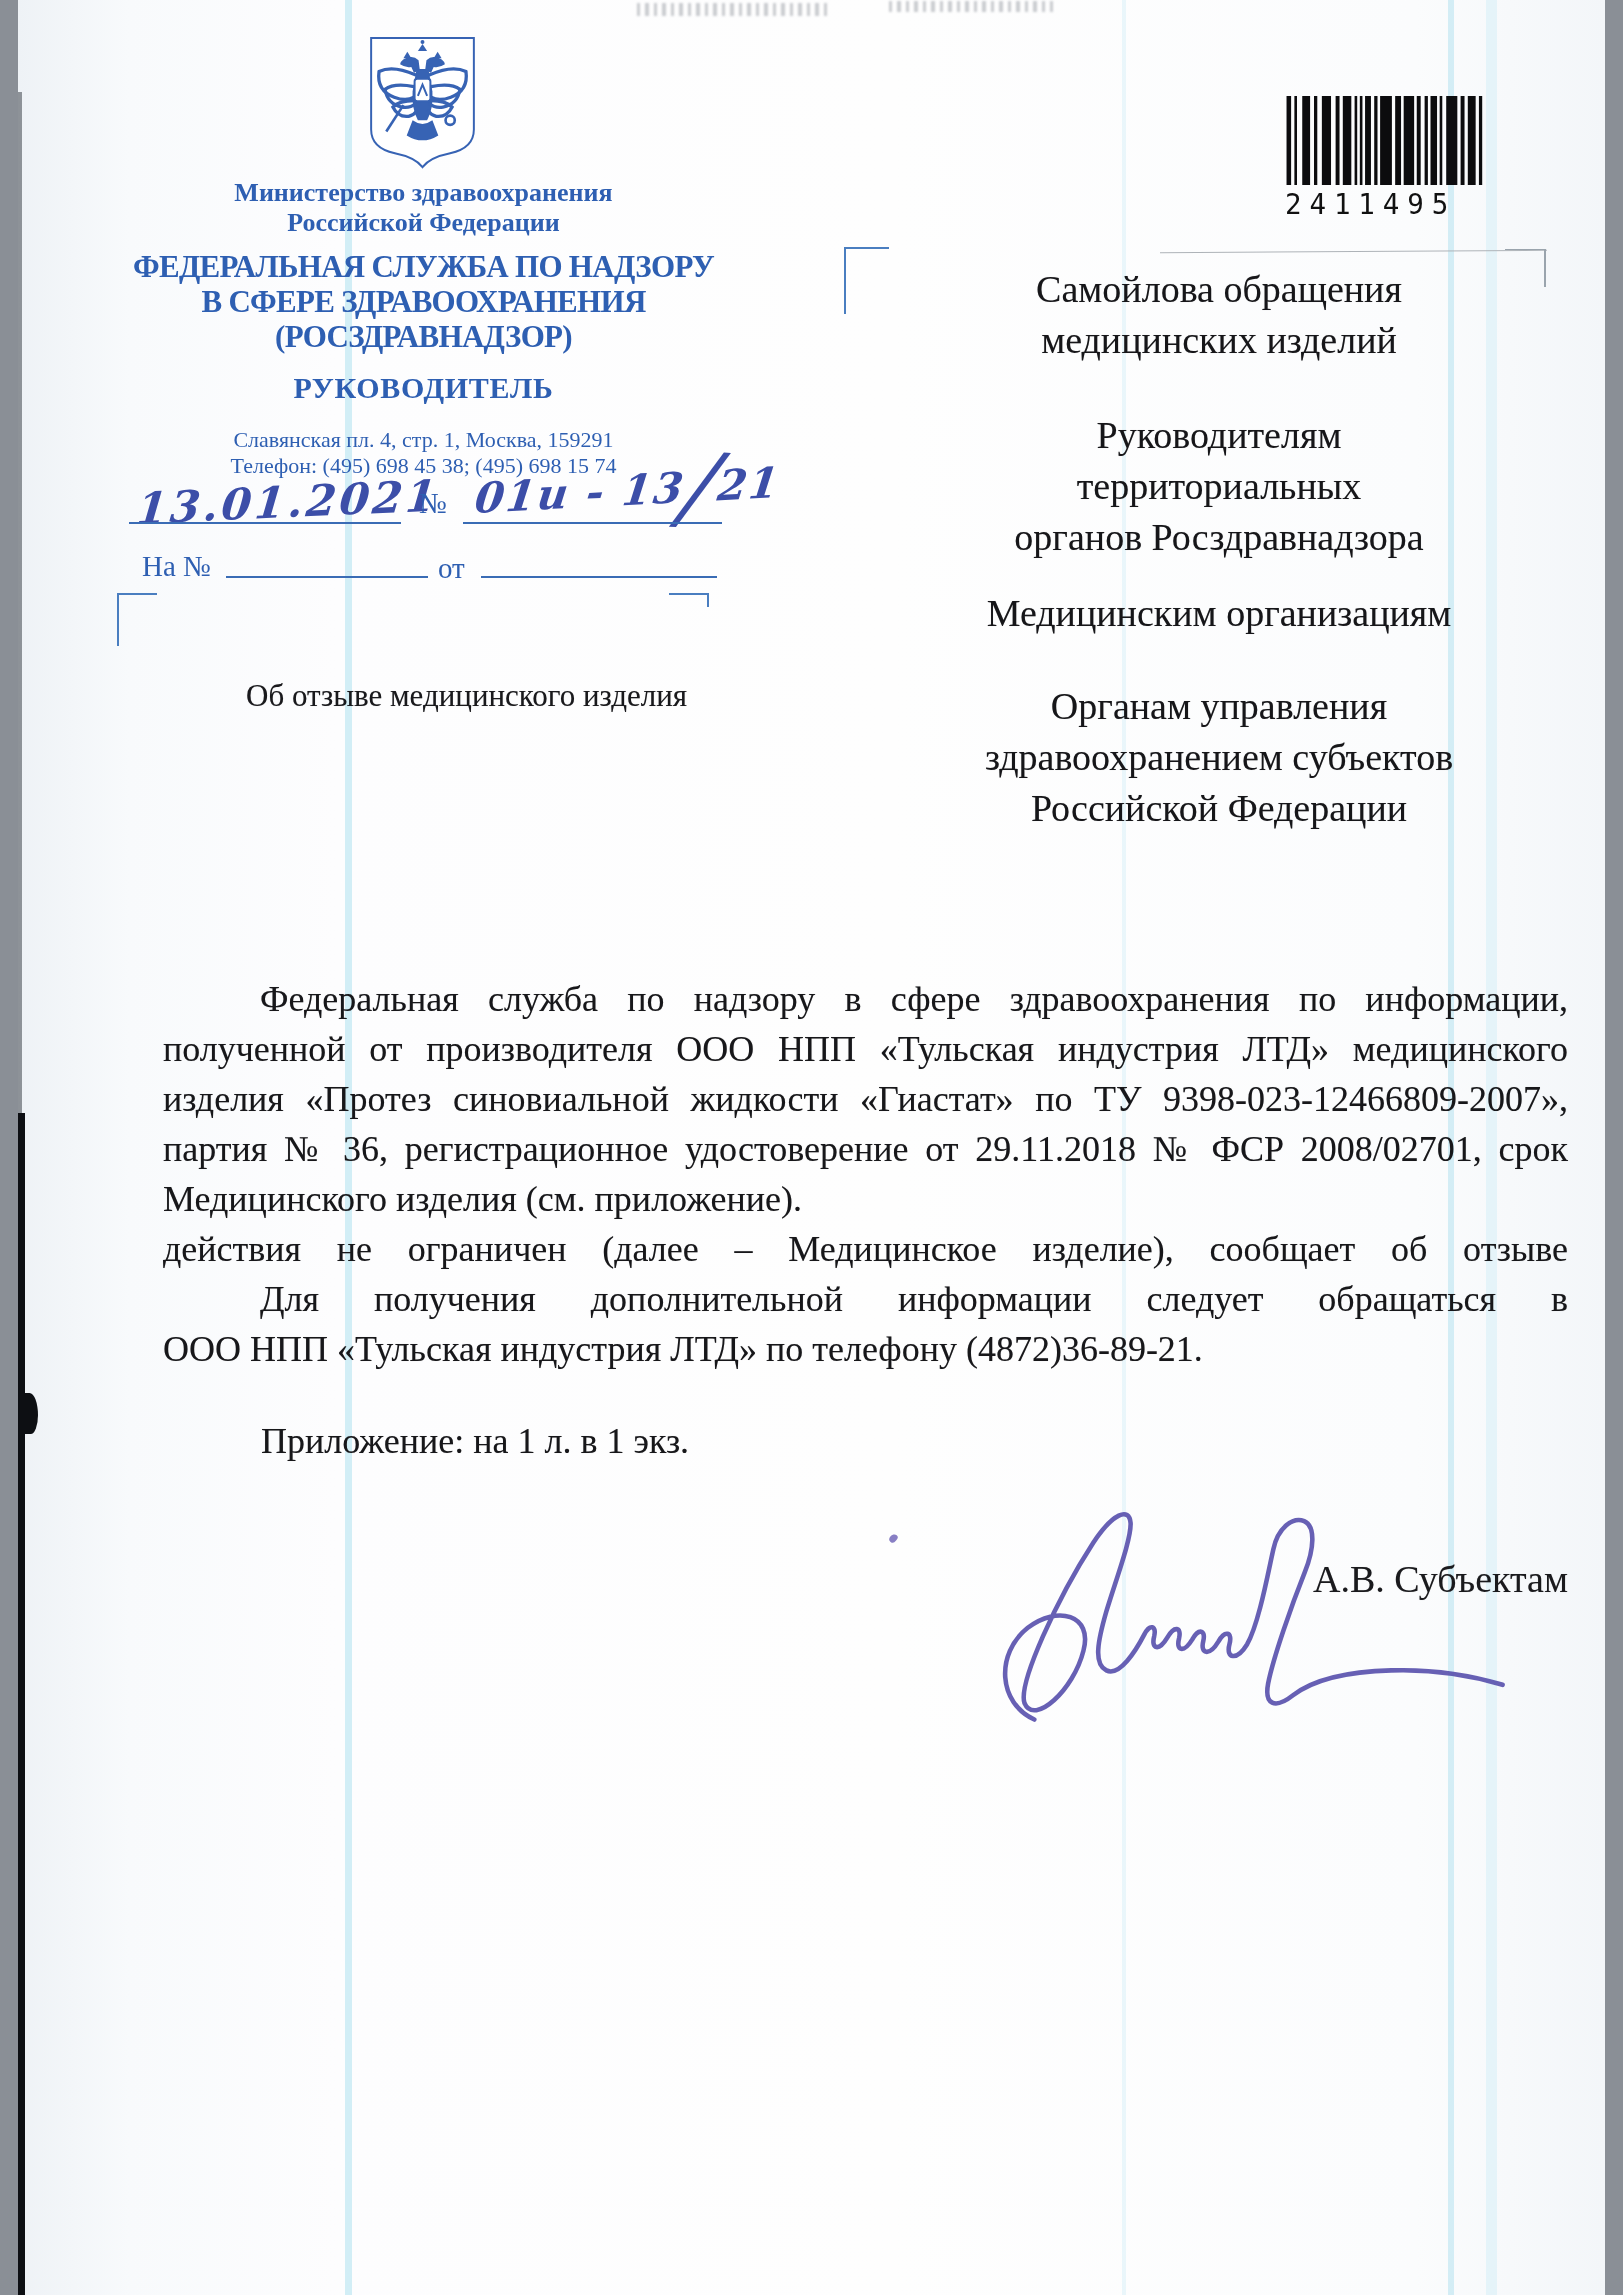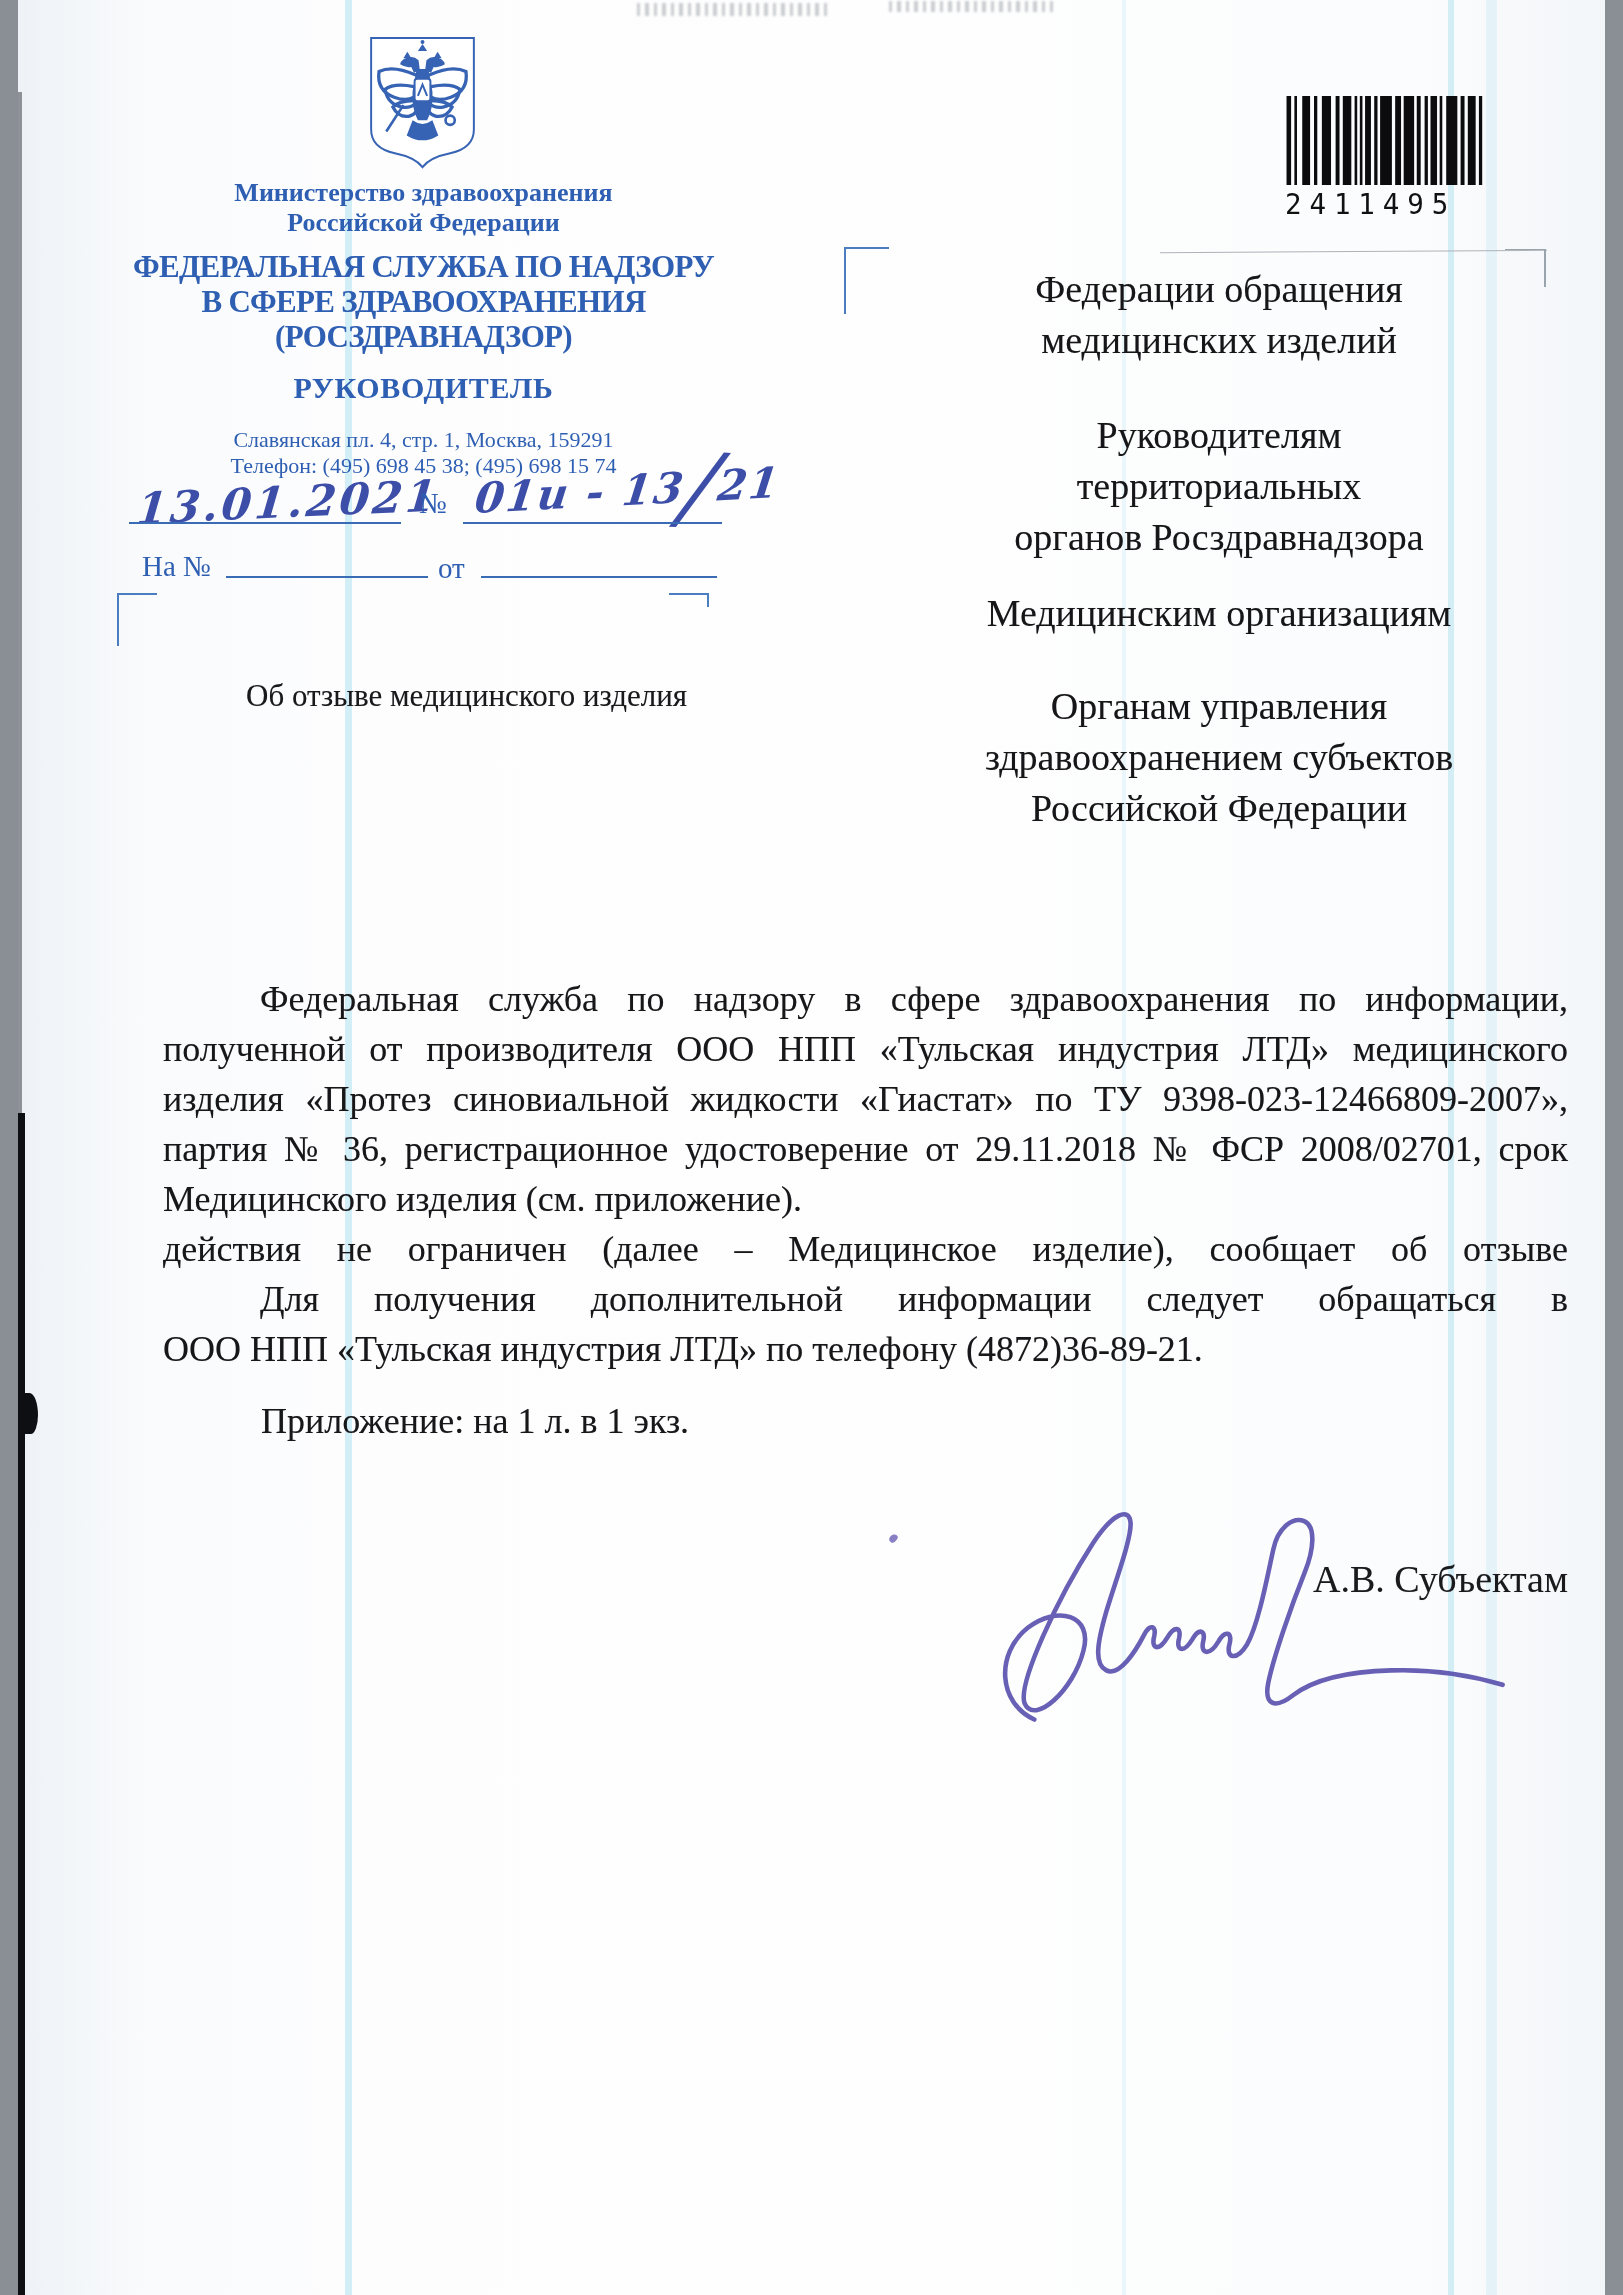--- a/index.html
+++ b/index.html
@@ -53,21 +53,21 @@
   .barcode .digits{font-family:"DejaVu Sans Mono",monospace;font-size:27.5px;letter-spacing:7.9px;color:#111;margin-top:1.3px;}
   
   .recipients{position:absolute;left:913px;width:576px;text-align:center;font-size:38px;line-height:51px;color:#161619;text-shadow:0 0 0.7px rgba(0,0,0,.3);}
   .rg1{top:264px;} .rg2{top:410px;} .rg3{top:588px;text-align:center;} .rg4{top:681px;}
   
   .subject{position:absolute;left:228px;top:678px;font-size:31px;color:#19191c;text-shadow:0 0 0.7px rgba(0,0,0,.3);}
   .body{position:absolute;left:145px;top:974px;width:1405px;font-size:36px;line-height:50px;color:#17171a;text-shadow:0 0 0.7px rgba(0,0,0,.3);}
   .bline{text-align:justify;text-align-last:justify;white-space:nowrap;}
   .bline.last{text-align-last:left;}
   .bline.indent{padding-left:97px;}
-  .attach{margin-top:22px;padding-left:98px;text-align:left;text-align-last:left;}
+  .attach{margin-top:42px;padding-left:98px;text-align:left;text-align-last:left;}
   
   .sig-svg{position:absolute;left:941px;top:1487px;}
   .sig-name{position:absolute;right:37px;top:1557px;font-size:38px;color:#1a1a1d;text-shadow:0 0 0.7px rgba(0,0,0,.3);}
   .ink-speck{position:absolute;left:872px;top:1534px;width:7.2px;height:8.5px;background:#6a5fb5;border-radius:60% 40% 50% 50%;opacity:.8;transform:rotate(38deg);}
 </style>
 </head>
 <body>
 
 <div class="page">
 
@@ -165,21 +165,21 @@
         <rect x="246" y="0" width="17" height="136"></rect>
           <rect x="268" y="0" width="6" height="136"></rect>
         <rect x="279" y="0" width="12" height="136"></rect>
           <rect x="296" y="0" width="5" height="136"></rect>
       </g>
     </svg>
     <div class="digits">2411495</div>
   </div>
 
   <div class="recipients rg1">
-    <div>Федерации обращения</div>
+    <div>Самойлова обращения</div>
     <div>медицинских изделий</div>
   </div>
   <div class="recipients rg2">
     <div>Руководителям</div>
     <div>территориальных</div>
     <div>органов Росздравнадзора</div>
   </div>
   <div class="recipients rg3">
     <div>Медицинским организациям</div>
   </div>

